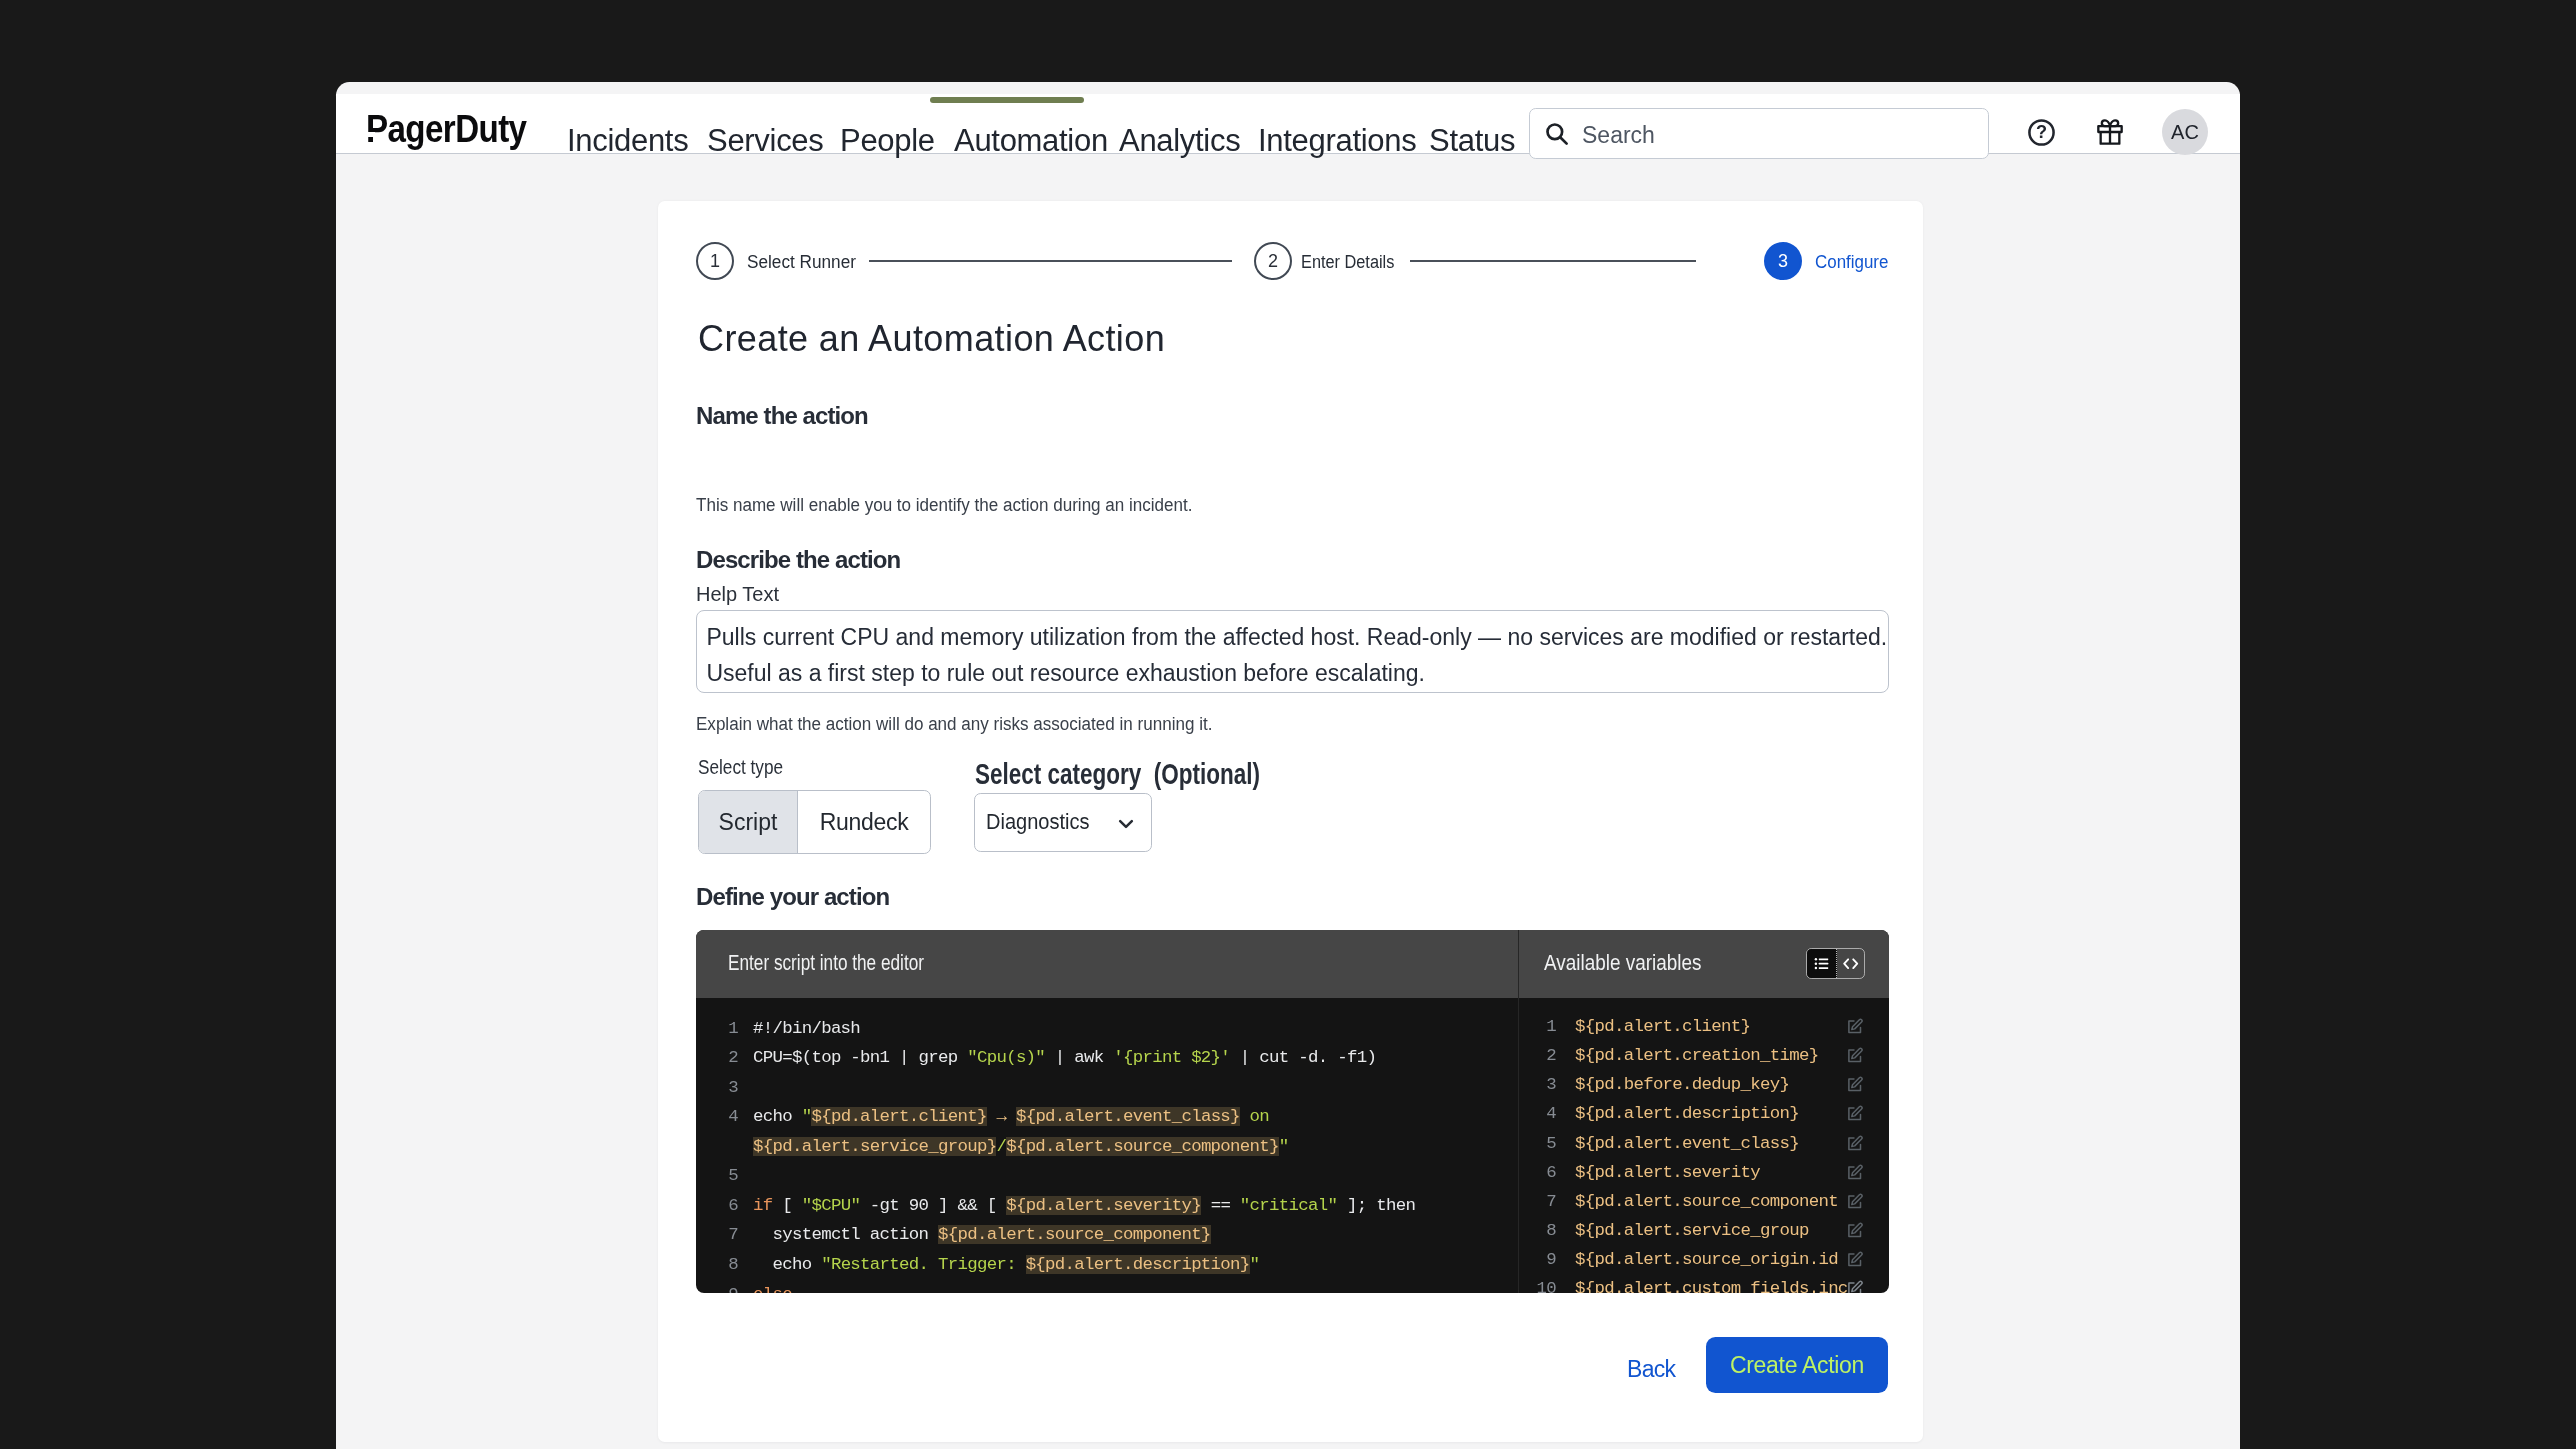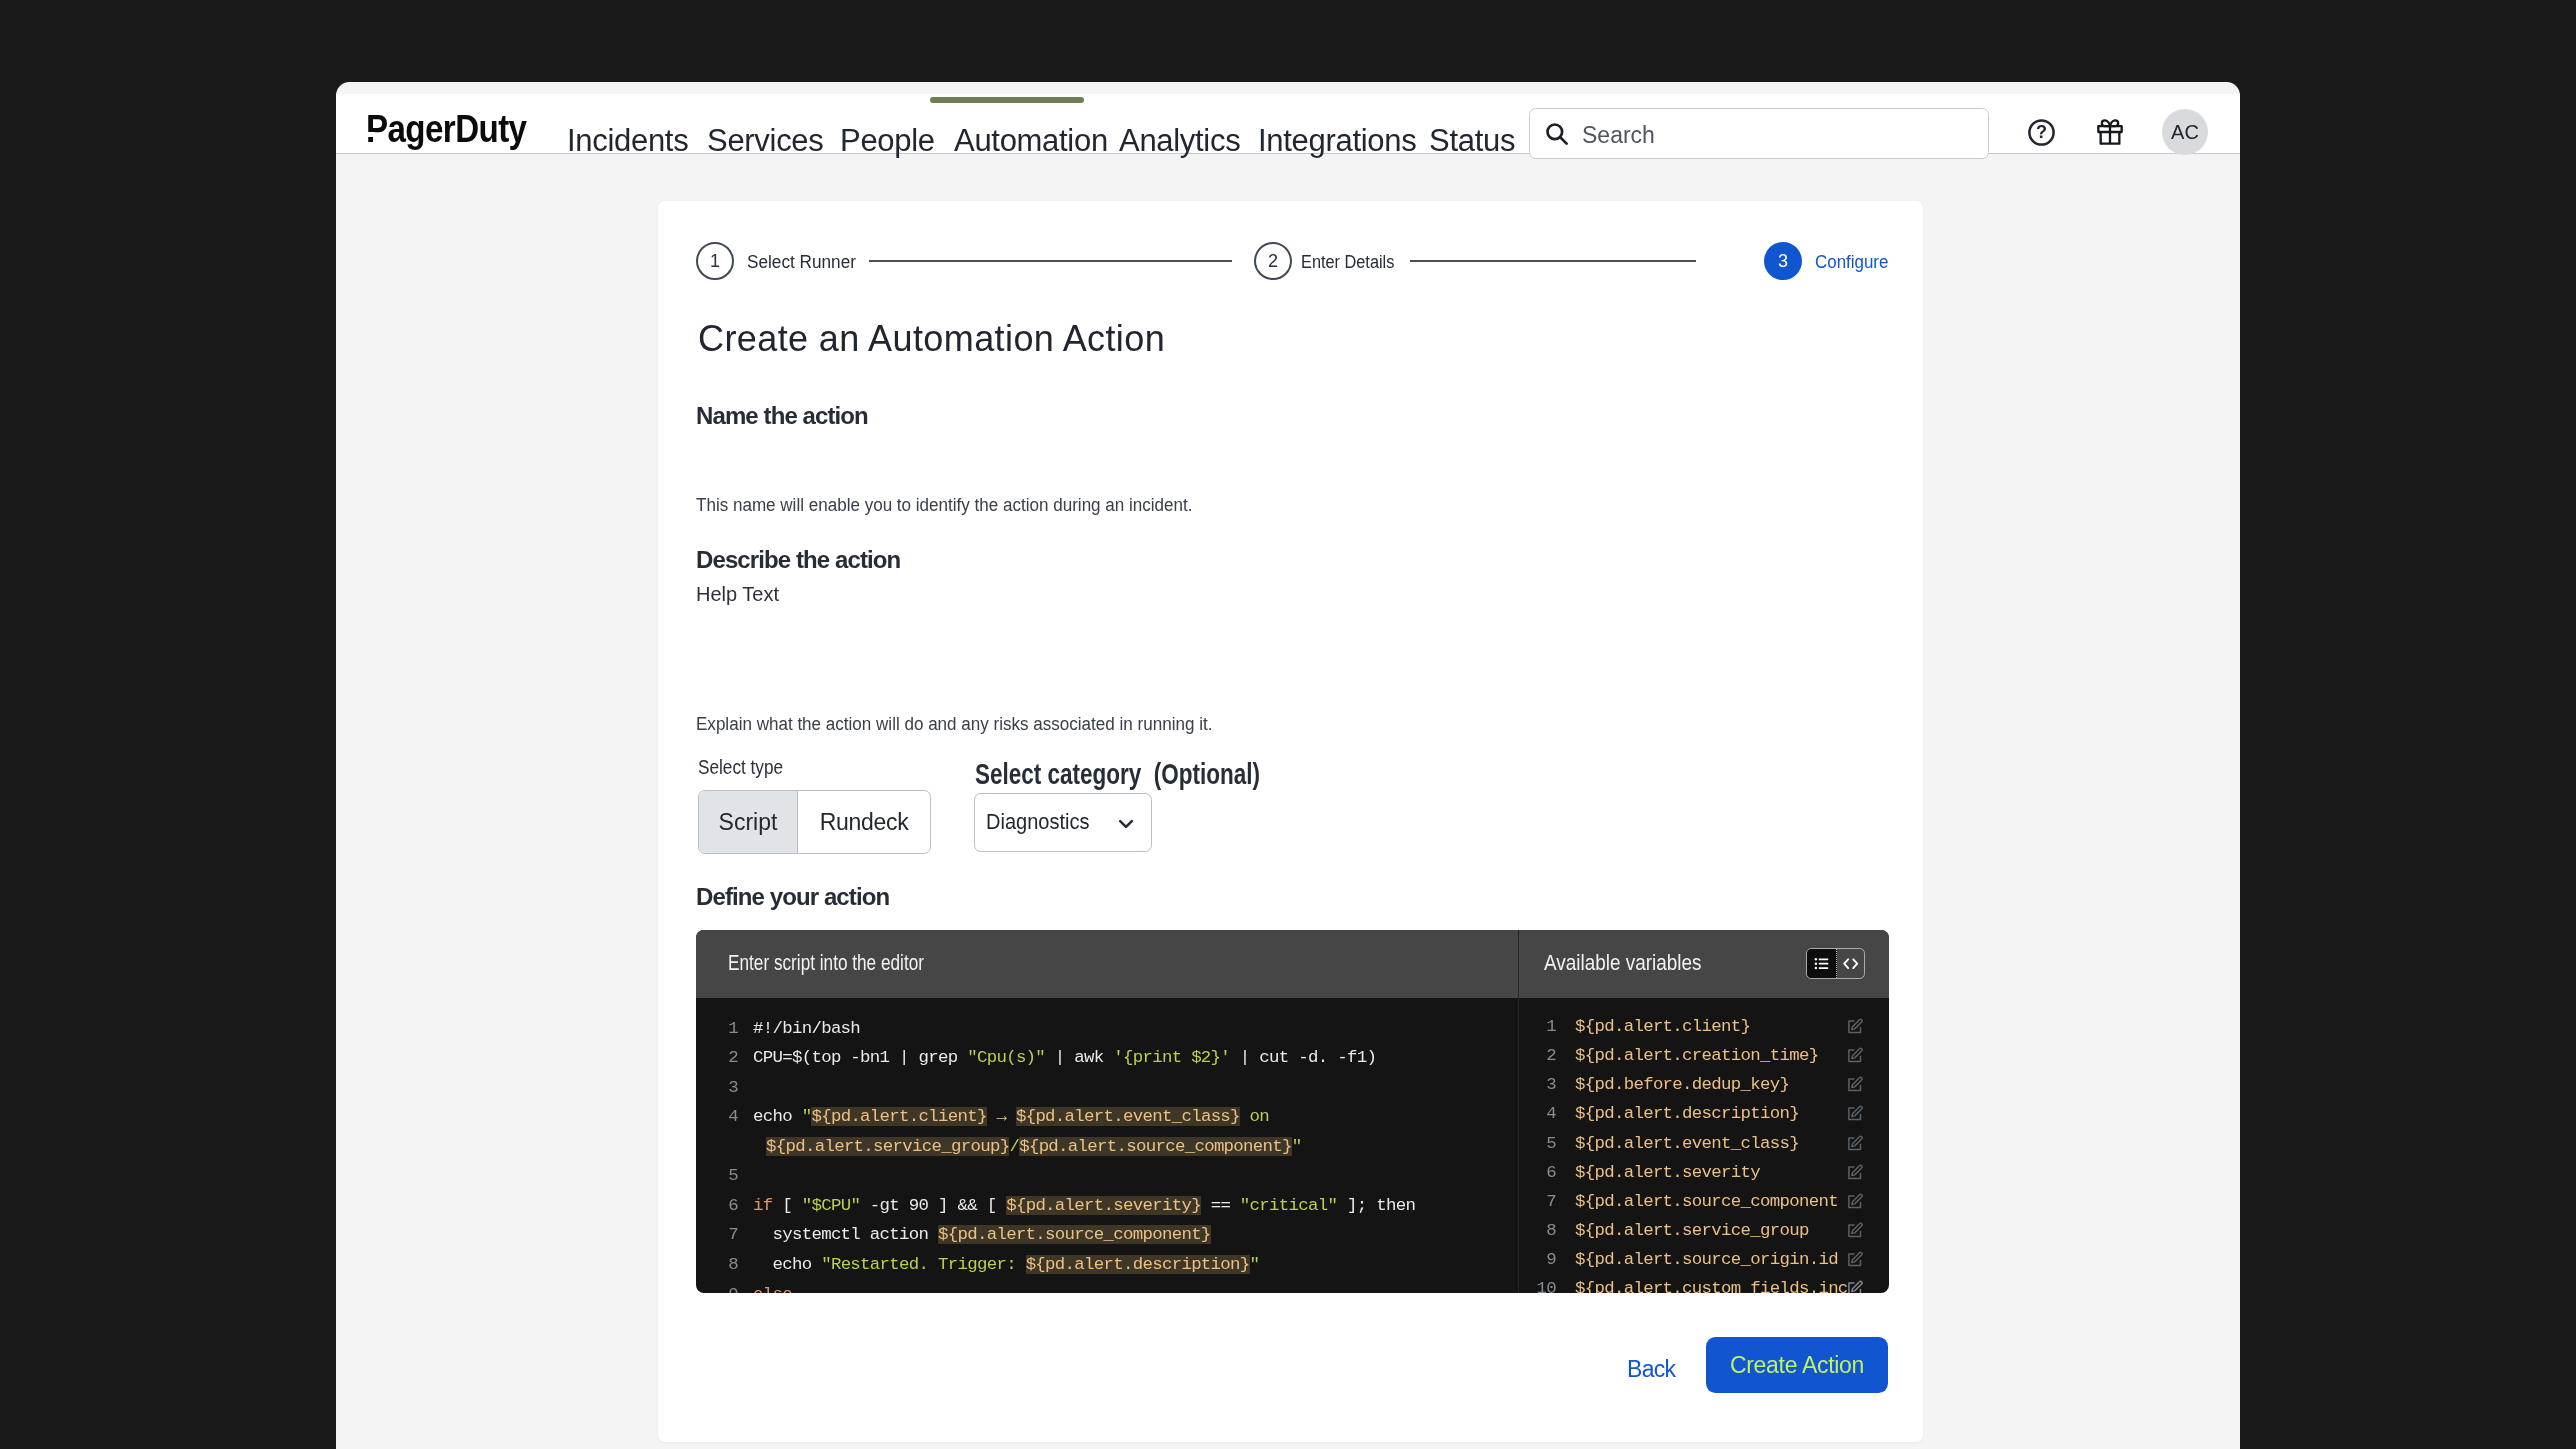--- a/index.html
+++ b/index.html
@@ -95,20 +95,23 @@
     <div class="stepc active" style="left:1106px; top:41px;">3</div>
     <div class="steplabel" style="left:1157px; color:#1155d0; transform:scaleX(0.94);">Configure</div>
 
     <div class="title">Create an Automation Action</div>
 
     <div class="seclabel" style="left:38px; top:201px;">Name the action</div>
     <div class="helper" style="left:38px; top:294px;">This name will enable you to identify the action during an incident.</div>
 
     <div class="seclabel" style="left:38px; top:345px;">Describe the action</div>
     <div class="smlabel" style="left:38px; top:382px; transform:none;">Help Text</div>
+    <div class="field" style="top:409px; height:83px; padding:8px 0 0 9.4px;">
+      <div class="fieldtxt" style="font-size:23px; letter-spacing:0px; line-height:36px;">Pulls current CPU and memory utilization from the affected host. Read-only — no services are modified or restarted.<br>Useful as a first step to rule out resource exhaustion before escalating.</div>
+    </div>
     <div class="helper" style="left:38px; top:513px;">Explain what the action will do and any risks associated in running it.</div>
 
     <div class="smlabel" style="left:40px; top:555px;">Select type</div>
     <div class="catlabel" style="left:317px; top:556px;">Select category&nbsp;&nbsp;(Optional)</div>
     <div class="segment">
         <div class="seg1">Script</div>
         <div class="seg2">Rundeck</div>
       </div>
     <div class="dropdown">
       <span style="position:absolute;left:10.7px;top:14.8px;font-size:22px;color:#23282f;display:inline-block;transform:scaleX(0.91);transform-origin:0 50%;">Diagnostics</span>
@@ -142,21 +145,21 @@
               <path d="M15.5 6 L21 12 L15.5 18"></path>
             </svg>
         </div>
       </div>
 
       <div id="code">
           <div class="coderow mono" style="top:84px; left:0; height:29.5px; line-height:29.5px; width:822px;"><span class="gut mono">1</span><span style="position:absolute;left:57px;"><span class="cw">#!/bin/bash</span></span></div>
           <div class="coderow mono" style="top:113px; left:0; height:29.5px; line-height:29.5px; width:822px;"><span class="gut mono">2</span><span style="position:absolute;left:57px;"><span class="cw">CPU=$(top -bn1 | grep </span><span class="cg">"Cpu(s)"</span><span class="cw"> | awk </span><span class="cg">'{print $2}'</span><span class="cw"> | cut -d. -f1)</span></span></div>
           <div class="coderow mono" style="top:143px; left:0; height:29.5px; line-height:29.5px; width:822px;"><span class="gut mono">3</span><span style="position:absolute;left:57px;"></span></div>
           <div class="coderow mono" style="top:172px; left:0; height:29.5px; line-height:29.5px; width:822px;"><span class="gut mono">4</span><span style="position:absolute;left:57px;"><span class="cw">echo </span><span class="cg">"</span><span class="tok">${pd.alert.client}</span><span class="ca"> → </span><span class="tok">${pd.alert.event_class}</span><span class="cg"> on</span></span></div>
-          <div class="coderow mono" style="top:202px; left:0; height:29.5px; line-height:29.5px; width:822px;"><span class="gut mono"></span><span style="position:absolute;left:57px;margin-left:13px;"><span class="tok">${pd.alert.service_group}</span><span class="cg">/</span><span class="tok">${pd.alert.source_component}</span><span class="cg">"</span></span></div>
+          <div class="coderow mono" style="top:202px; left:0; height:29.5px; line-height:29.5px; width:822px;"><span class="gut mono"></span><span style="position:absolute;left:57px;"><span class="tok">${pd.alert.service_group}</span><span class="cg">/</span><span class="tok">${pd.alert.source_component}</span><span class="cg">"</span></span></div>
           <div class="coderow mono" style="top:231px; left:0; height:29.5px; line-height:29.5px; width:822px;"><span class="gut mono">5</span><span style="position:absolute;left:57px;"></span></div>
           <div class="coderow mono" style="top:261px; left:0; height:29.5px; line-height:29.5px; width:822px;"><span class="gut mono">6</span><span style="position:absolute;left:57px;"><span class="ck">if</span><span class="cw"> [ </span><span class="cg">"$CPU"</span><span class="cw"> -gt 90 ] &amp;&amp; [ </span><span class="tok">${pd.alert.severity}</span><span class="cw"> == </span><span class="cg">"critical"</span><span class="cw"> ]; then</span></span></div>
           <div class="coderow mono" style="top:290px; left:0; height:29.5px; line-height:29.5px; width:822px;"><span class="gut mono">7</span><span style="position:absolute;left:57px;"><span class="cw">  systemctl action </span><span class="tok">${pd.alert.source_component}</span></span></div>
           <div class="coderow mono" style="top:320px; left:0; height:29.5px; line-height:29.5px; width:822px;"><span class="gut mono">8</span><span style="position:absolute;left:57px;"><span class="cw">  echo </span><span class="cg">"Restarted. Trigger: </span><span class="tok">${pd.alert.description}</span><span class="cg">"</span></span></div>
           <div class="coderow mono" style="top:350px; left:0; height:29.5px; line-height:29.5px; width:822px;"><span class="gut mono">9</span><span style="position:absolute;left:57px;"><span class="ck">else</span></span></div>
         </div>
 
       <div id="vars">
           <div class="mono" style="position:absolute; top:82px; height:29.5px; line-height:29.5px;">
             <span class="vnum mono" style="left:829px; top:0;">1</span>

